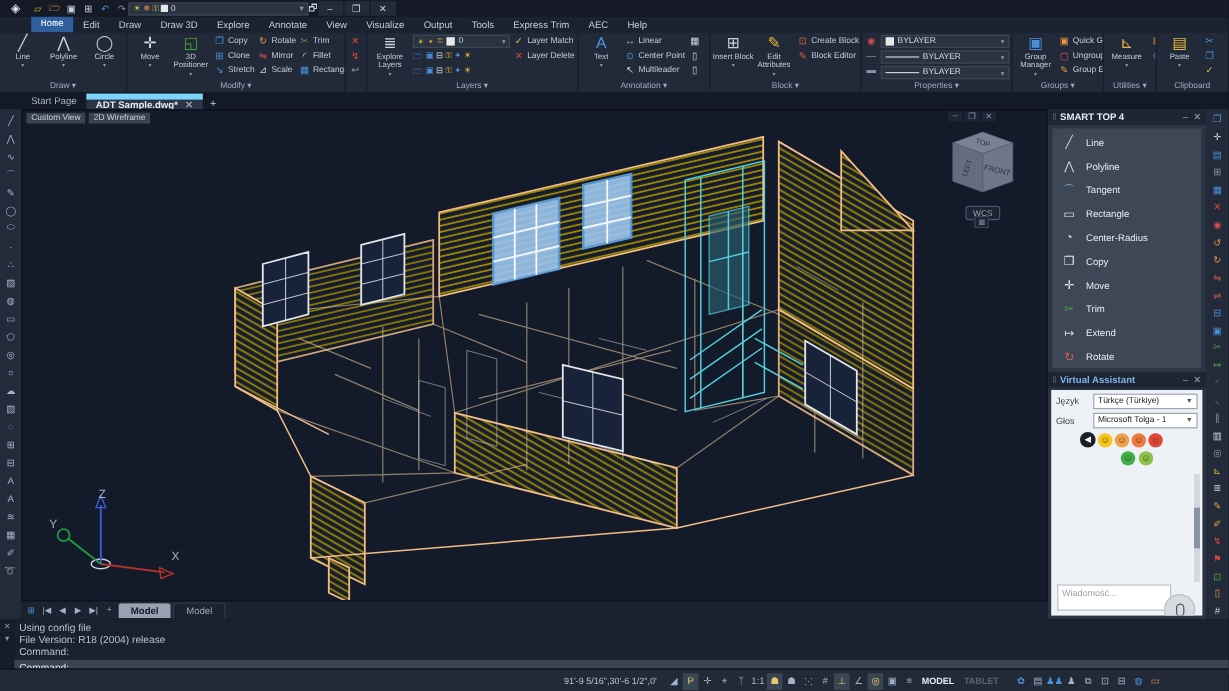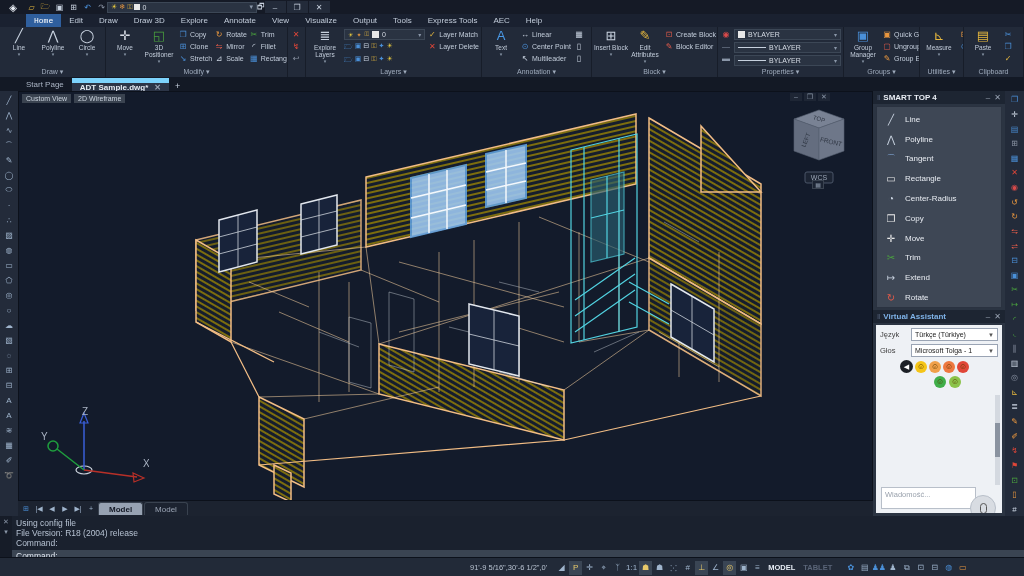--- a/index.html
+++ b/index.html
@@ -153,21 +153,21 @@
       <div class="mtab active">Home</div>
       <div class="mtab">Edit</div>
       <div class="mtab">Draw</div>
       <div class="mtab">Draw 3D</div>
       <div class="mtab">Explore</div>
       <div class="mtab">Annotate</div>
       <div class="mtab">View</div>
       <div class="mtab">Visualize</div>
       <div class="mtab">Output</div>
       <div class="mtab">Tools</div>
-      <div class="mtab">Express Tools</div>
+      <div class="mtab">Express Trim</div>
       <div class="mtab">AEC</div>
       <div class="mtab">Help</div>
     </div>
 
   <div class="ribbon" id="ribbon">
       <div class="rgroup" style="width: 106px;">
         <div class="rgroup-body">
           <div class="rcol bigrow">
             <div class="rbig">
               <div class="ric" style="color: rgb(201, 211, 224);">╱</div>

